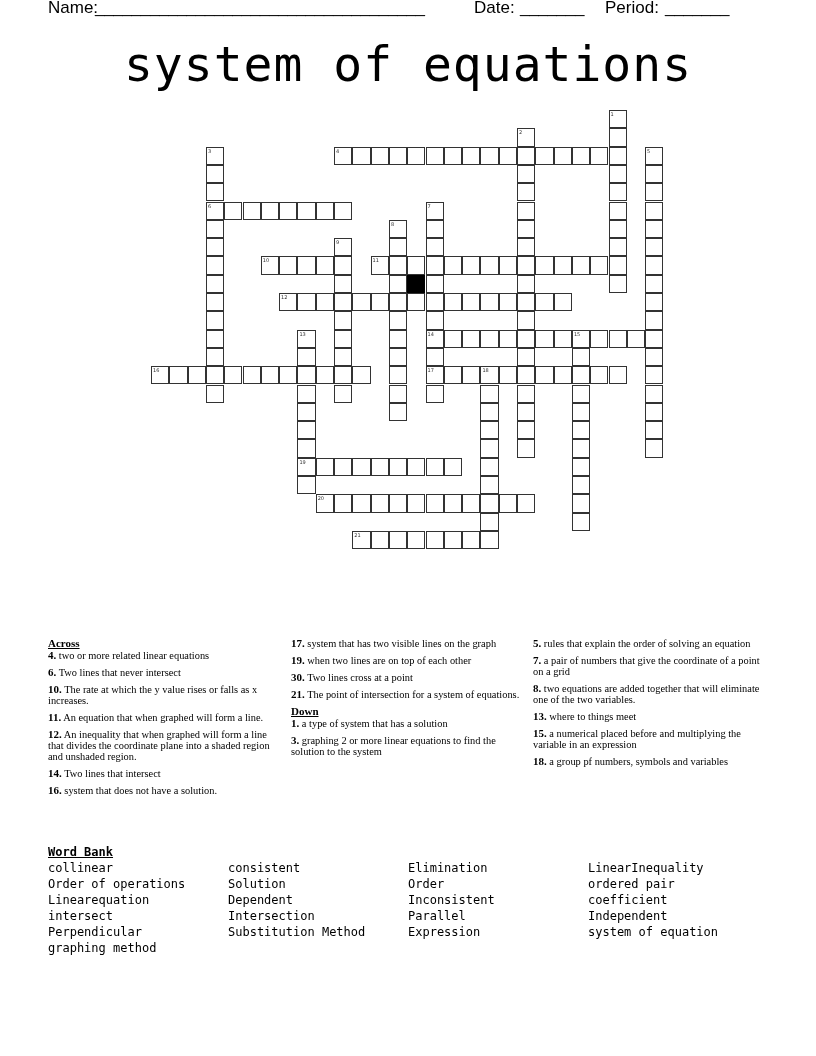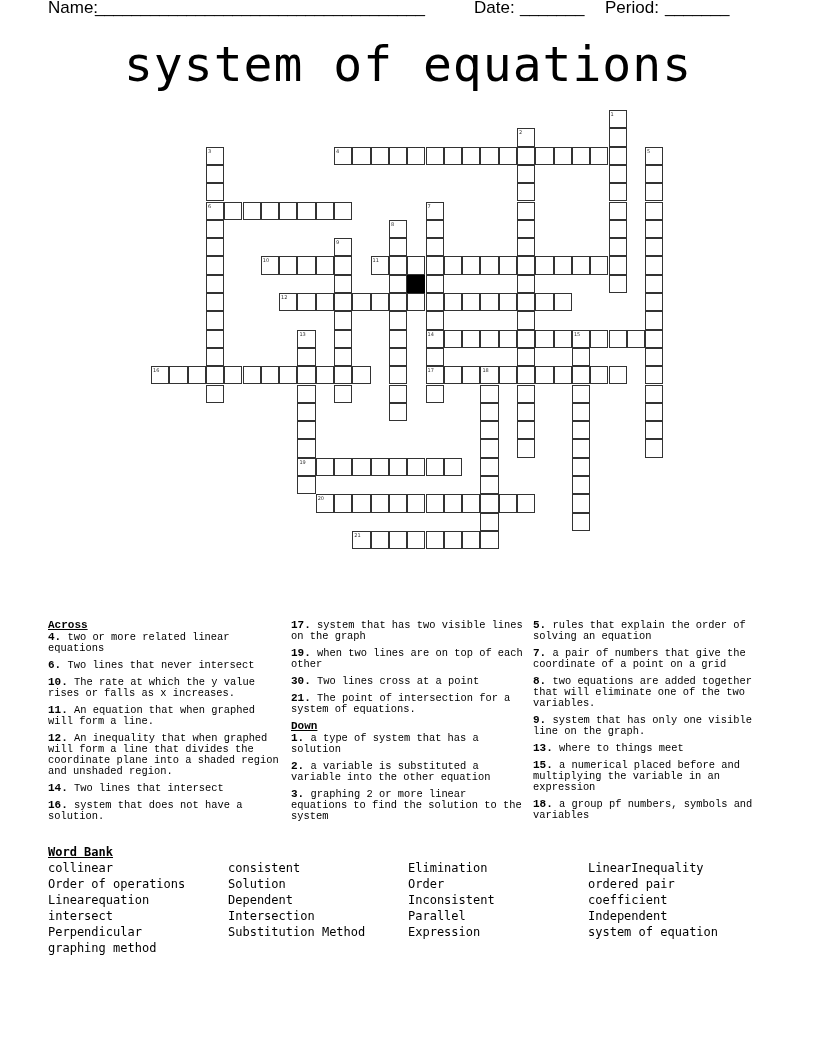--- a/index.html
+++ b/index.html
@@ -4,21 +4,21 @@
 <style>
   html, body { margin:0; padding:0; background:#fff; }
   body { width:816px; height:1056px; position:relative; overflow:hidden; color:#000; }
   .header { position:absolute; top:0; left:0; width:816px; height:24px; font-family:"Liberation Sans", sans-serif; font-size:17px; }
   .header span { position:absolute; top:-2px; white-space:pre; }
   .title { position:absolute; top:36px; left:0; width:816px; text-align:center; font-family:"DejaVu Sans Mono", monospace; font-size:48px; letter-spacing:1px; }
   #grid { position:absolute; left:151px; top:110px; width:513px; height:440px; }
   .cell { position:absolute; width:18.3px; height:18.3px; box-sizing:border-box; border:1px solid #333; background:#fff; }
   .cell .num { position:absolute; left:1px; top:0px; font-family:"DejaVu Sans", sans-serif; font-size:5px; line-height:6px; color:#333; }
   .cell.black { background:#000; border-color:#000; }
-  .clues { position:absolute; top:620px; font-family:Liberation Mono, monospace; font-size:10.4px; line-height:11px; }
+  .clues { position:absolute; top:638px; font-family:Liberation Serif, serif; font-size:10.4px; line-height:11px; }
   .clue { margin-bottom:6px; white-space:normal; }
   .clue b { font-weight:bold; font-size:11px; }
   .heading { font-weight:bold; text-decoration:underline; font-size:11px; margin-bottom:1px; }
   #col1 { left:48px; width:236px; }
   #col2 { left:291px; width:236px; }
   #col3 { left:533px; width:236px; }
   #wordbank { position:absolute; left:48px; top:844px; font-family:"DejaVu Sans Mono", monospace; font-size:12px; line-height:16px; }
   #wordbank .heading { font-size:12px; margin-bottom:0; }
   .wb-grid { display:grid; grid-template-columns:180px 180px 180px 180px; }
 </style>
@@ -315,30 +315,28 @@
 <div class="clues" id="col2">
   <div>
       <div class="clue"><b>17.</b><span> system that has two visible lines on the graph</span></div>
       <div class="clue"><b>19.</b><span> when two lines are on top of each other</span></div>
       <div class="clue"><b>30.</b><span> Two lines cross at a point</span></div>
       <div class="clue"><b>21.</b><span> The point of intersection for a system of equations.</span></div>
     </div>
   <div class="heading">Down</div>
   <div>
       <div class="clue"><b>1.</b><span> a type of system that has a solution</span></div>
-      <div class="clue"><b>2.</b><span> a variable is substituted a variable into the other equation</span></div>
       <div class="clue"><b>3.</b><span> graphing 2 or more linear equations to find the solution to the system</span></div>
     </div>
 </div>
 <div class="clues" id="col3">
   <div>
       <div class="clue"><b>5.</b><span> rules that explain the order of solving an equation</span></div>
       <div class="clue"><b>7.</b><span> a pair of numbers that give the coordinate of a point on a grid</span></div>
       <div class="clue"><b>8.</b><span> two equations are added together that will eliminate one of the two variables.</span></div>
-      <div class="clue"><b>9.</b><span> system that has only one visible line on the graph.</span></div>
       <div class="clue"><b>13.</b><span> where to things meet</span></div>
       <div class="clue"><b>15.</b><span> a numerical placed before and multiplying the variable in an expression</span></div>
       <div class="clue"><b>18.</b><span> a group pf numbers, symbols and variables</span></div>
     </div>
 </div>
 
 <div id="wordbank">
   <div class="heading">Word Bank</div>
   <div class="wb-grid">
       <div>collinear</div>

